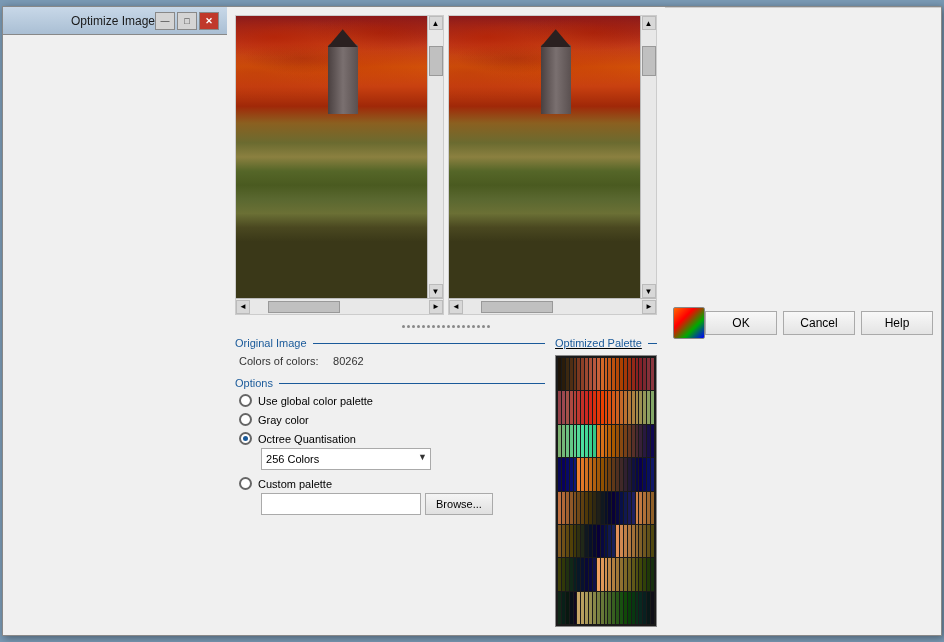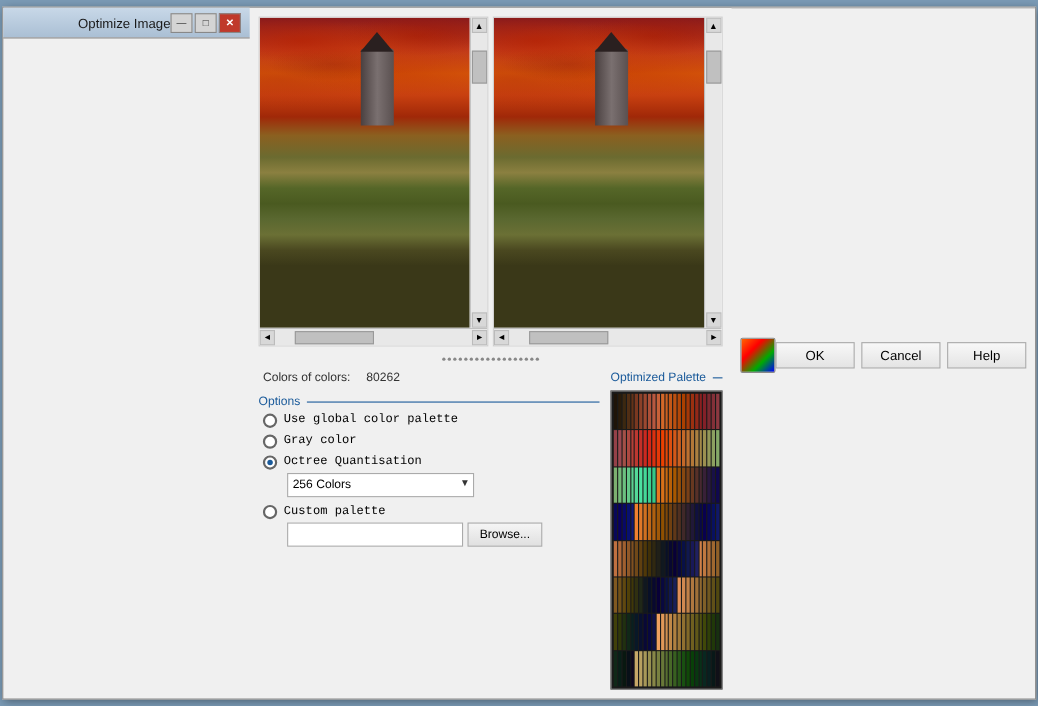--- a/index.html
+++ b/index.html
@@ -300,24 +300,24 @@
       width: 90px;
     }
     .info-value {
       color: #333;
     }
     .options-section {
       margin-top: 6px;
     }
     .radio-row {
       display: flex;
+      align-items: center;
       gap: 6px;
       padding: 3px 4px;
       font-size: 11px;
-      font-family: Liberation Mono, monospace;
     }
     .radio-btn {
       width: 13px;
       height: 13px;
       border-radius: 50%;
       border: 2px solid #666;
       background: white;
       flex-shrink: 0;
       display: flex;
       align-items: center;
@@ -380,20 +380,21 @@
       background: linear-gradient(to bottom, #f5f5f5, #e0e0e0);
       font-size: 11px;
       cursor: pointer;
     }
     
     .right-panel {
       flex: 1;
       display: flex;
       flex-direction: column;
       gap: 4px;
+      text-decoration: underline;
     }
     .palette-grid {
       flex: 1;
       display: grid;
       grid-template-columns: repeat(25, 1fr);
       grid-template-rows: repeat(8, 1fr);
       gap: 1px;
       background: #1a1a1a;
       border: 1px solid #888;
       padding: 2px;
@@ -521,20 +522,21 @@
         <div class="dot"></div>
         <div class="dot"></div>
         <div class="dot"></div>
         <div class="dot"></div>
     </div>
 
     <div class="bottom-row">
 
       <div class="left-panel">
 
+        <div class="section-title">Original Image</div>
         <div class="info-row">
           <span class="info-label">Colors of colors:</span>
           <span class="info-value">80262</span>
         </div>
 
         <div class="options-section">
           <div class="section-title">Options</div>
 
           <div class="radio-row">
             <div class="radio-btn"></div>

